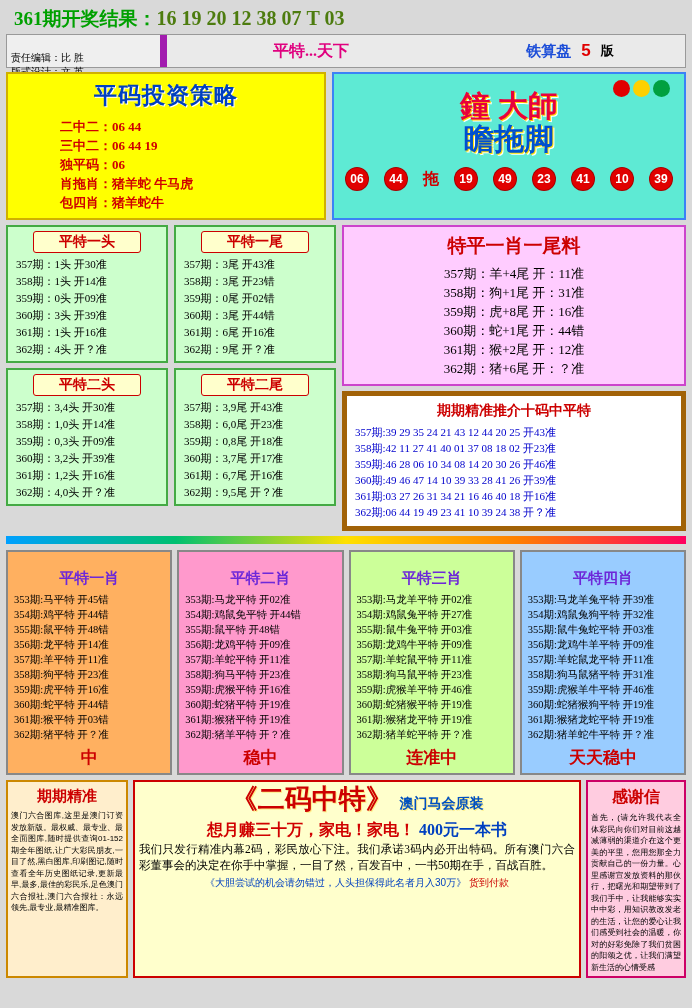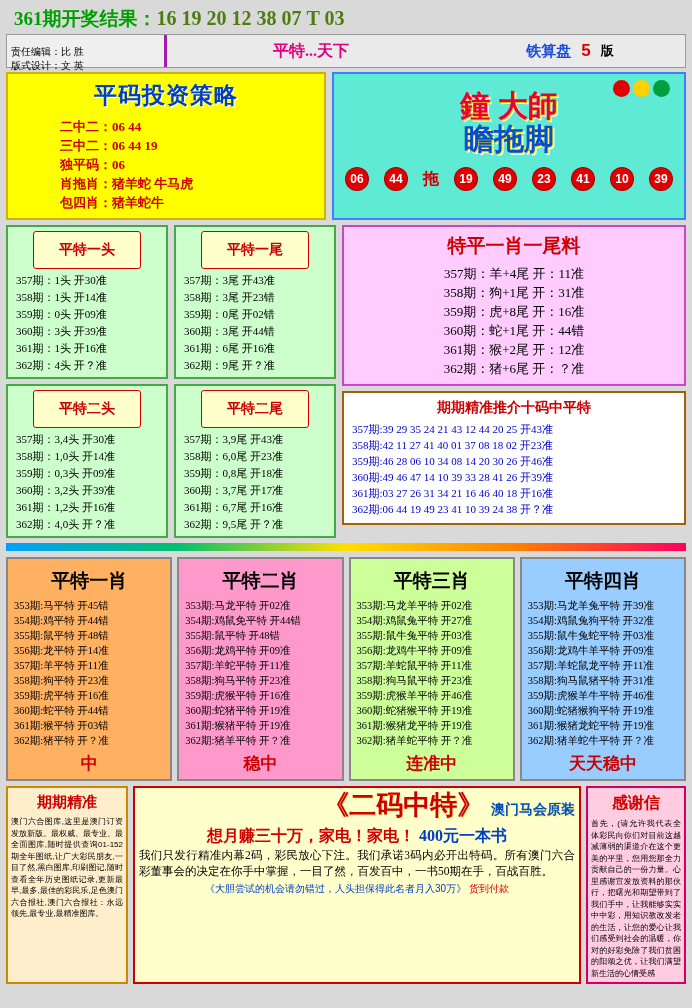--- a/index.html
+++ b/index.html
@@ -26,22 +26,22 @@
   .headline .nums { color:#4d7c0f; font-size:20px; }
   .subbar {
     display:flex; align-items:stretch;
     border:1px solid #999;
     background:#eaeaea;
     height:34px;
     margin-bottom:4px;
   }
   .credits {
     width:160px; font-size:10px; color:#000;
-    padding:10px 4px; line-height:14px;
-    border-right:3px solid #a21caf;
+    padding:16px 4px; line-height:14px;
+    border-right:7px solid #a21caf;
     background:#efefef;
   }
   .credits div { white-space:nowrap; }
   .subbar .mid {
     flex:1; display:flex; align-items:center; justify-content:center;
     font-size:16px; font-weight:bold; color:#e0007f;
     font-family:"Liberation Serif","DejaVu Serif",serif;
   }
   .subbar .right {
     width:230px; display:flex; align-items:center; justify-content:center;
@@ -106,76 +106,76 @@
   .col-right { flex:1; display:flex; flex-direction:column; gap:5px;}
   .twobox { display:flex; gap:6px; }
   .cellbox {
     flex:1; background:#ccffcc; border:2px solid #44aa44; padding:2px 0 3px 0;
   }
   .cellbox .cap {
     margin:2px auto 3px auto; width:108px; text-align:center;
     background:#ffffcc; border:1px solid #cc0000; border-radius:3px;
     color:#cc0000; font-weight:bold; font-size:14px;
     font-family:"Liberation Serif","DejaVu Serif",serif;
-    padding:9px 0;
+    padding:1px 0;
   }
   .cellbox .r {
     font-size:11px; color:#000; padding:1px 0 1px 8px; line-height:15px;
     font-family:"Liberation Serif","DejaVu Serif",serif;
   }
   .magentabox {
     background:#ffccff; border:2px solid #cc44cc; padding:4px 0 6px 0;
   }
   .magentabox h3 {
     margin:2px 0 5px 0; text-align:center; color:#cc0000;
     font-size:19px; font-weight:bold; font-family:"Liberation Serif",serif;
   }
   .magentabox .r {
     font-size:13px; color:#000; text-align:center; line-height:19px;
     font-family:"Liberation Serif","DejaVu Serif",serif;
   }
   .whitebox {
-    background:#ffffff; border:2px solid #a16207; padding:4px 4px 6px 4px;
+    background:#ffffff; border:5px solid #a16207; padding:4px 4px 6px 4px;
   }
   .whitebox h3 {
     margin:2px 0 4px 0; text-align:center; color:#cc0000;
     font-size:14px; font-weight:bold; font-family:"Liberation Serif",serif;
   }
   .whitebox .r {
     font-size:11px; color:#0000cc; line-height:16px; padding-left:4px;
     font-family:"Liberation Serif","DejaVu Serif",serif;
   }
   .rainbow { height:8px; margin:2px 0 6px 0;
     background:linear-gradient(to right,#00a0ff,#00c070,#ffe000,#ff8000,#ff0060);}
 
   
   .fourrow { display:flex; gap:5px; margin-bottom:5px; }
   .fcol { flex:1; border:2px solid #888; padding:3px 0 4px 0; }
   .fcol h4 {
-    margin:6px 0 4px 0; text-align:center; font-size:19px; font-weight:bold;
-    color:#000000; font-family:"Liberation Serif",serif;
+    margin:14px 0 4px 0; text-align:center; font-size:15px; font-weight:bold;
+    color:#6d28d9; font-family:"Liberation Serif",serif;
   }
   .fcol .r {
     font-size:10.5px; line-height:15px; padding-left:6px; color:#000;
     font-family:"Liberation Serif","DejaVu Serif",serif;
   }
   .fcol .foot {
     text-align:center; font-size:17px; font-weight:bold; color:#cc0000;
     margin-top:4px; font-family:"Liberation Serif",serif;
   }
   .c1{background:#ffb060;} .c2{background:#ff99cc;} .c3{background:#ccff99;} .c4{background:#99ccff;}
 
   
   .bottomrow { display:flex; gap:5px; }
   .bl { width:122px; background:#ffeecc; border:2px solid #cc8800; padding:3px; }
   .bl h5 { margin:2px 0 4px 0; text-align:center; font-size:15px; font-weight:bold;
            color:#cc0000; font-family:"Liberation Serif",serif;}
   .bl p { margin:0; font-size:8px; line-height:11.5px; color:#000; text-align:justify;}
   .bc { flex:1; background:#ffffcc; border:2px solid #cc0000; padding:2px 4px; }
-  .bc .t1 { text-align:right; font-size:27px; font-weight:bold; color:#cc0000;
+  .bc .t1 { text-align:center; font-size:27px; font-weight:bold; color:#cc0000;
             font-family:"Liberation Serif",serif; line-height:30px;
             text-shadow:1px 1px 0 #ffee88;}
   .bc .t1 .sm { font-size:14px; color:#0050c0; }
   .bc .t2 { text-align:center; font-size:16px; font-weight:bold; color:#d00000;
             font-family:"Liberation Serif",serif; line-height:22px;}
   .bc .t2 .blue{color:#0040c0;}
   .bc .t3 { font-size:11.5px; color:#000; line-height:16px; text-align:justify;
             font-family:"Liberation Serif","DejaVu Serif",serif;}
   .bc .t4 { text-align:center; font-size:10px; color:#0040c0; margin-top:3px;}
   .bc .t4 .r{color:#cc0000;}

